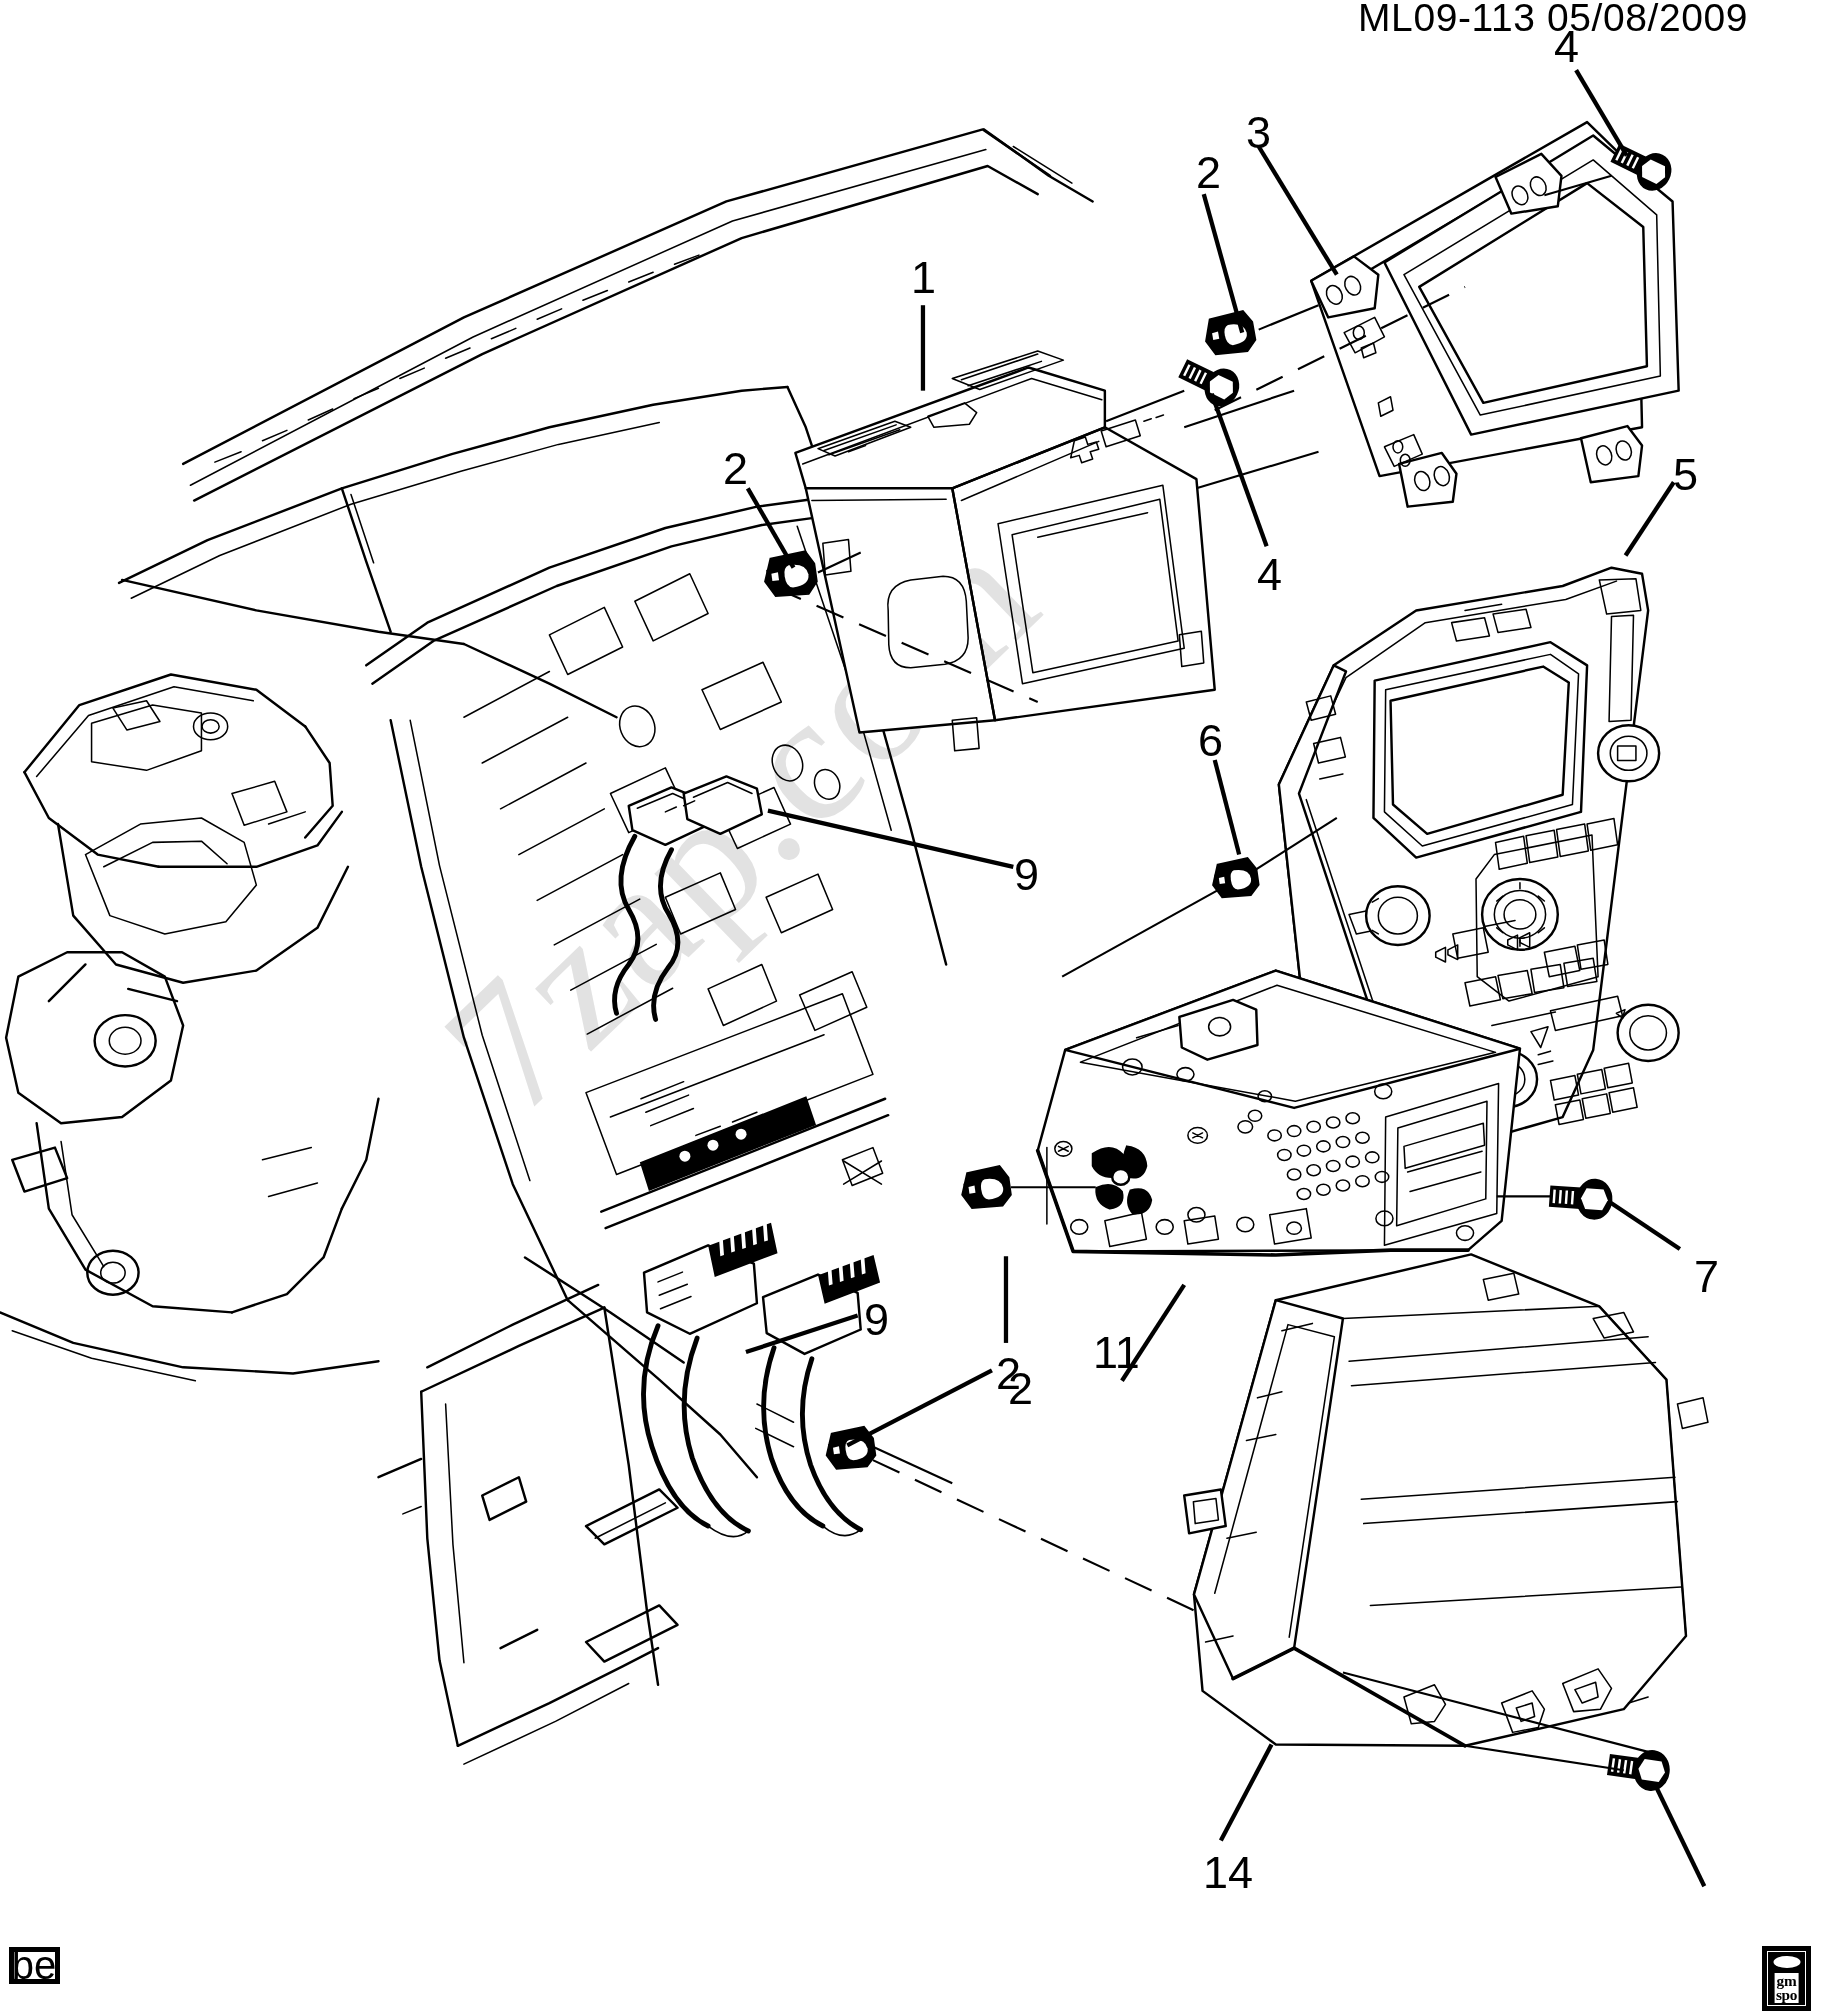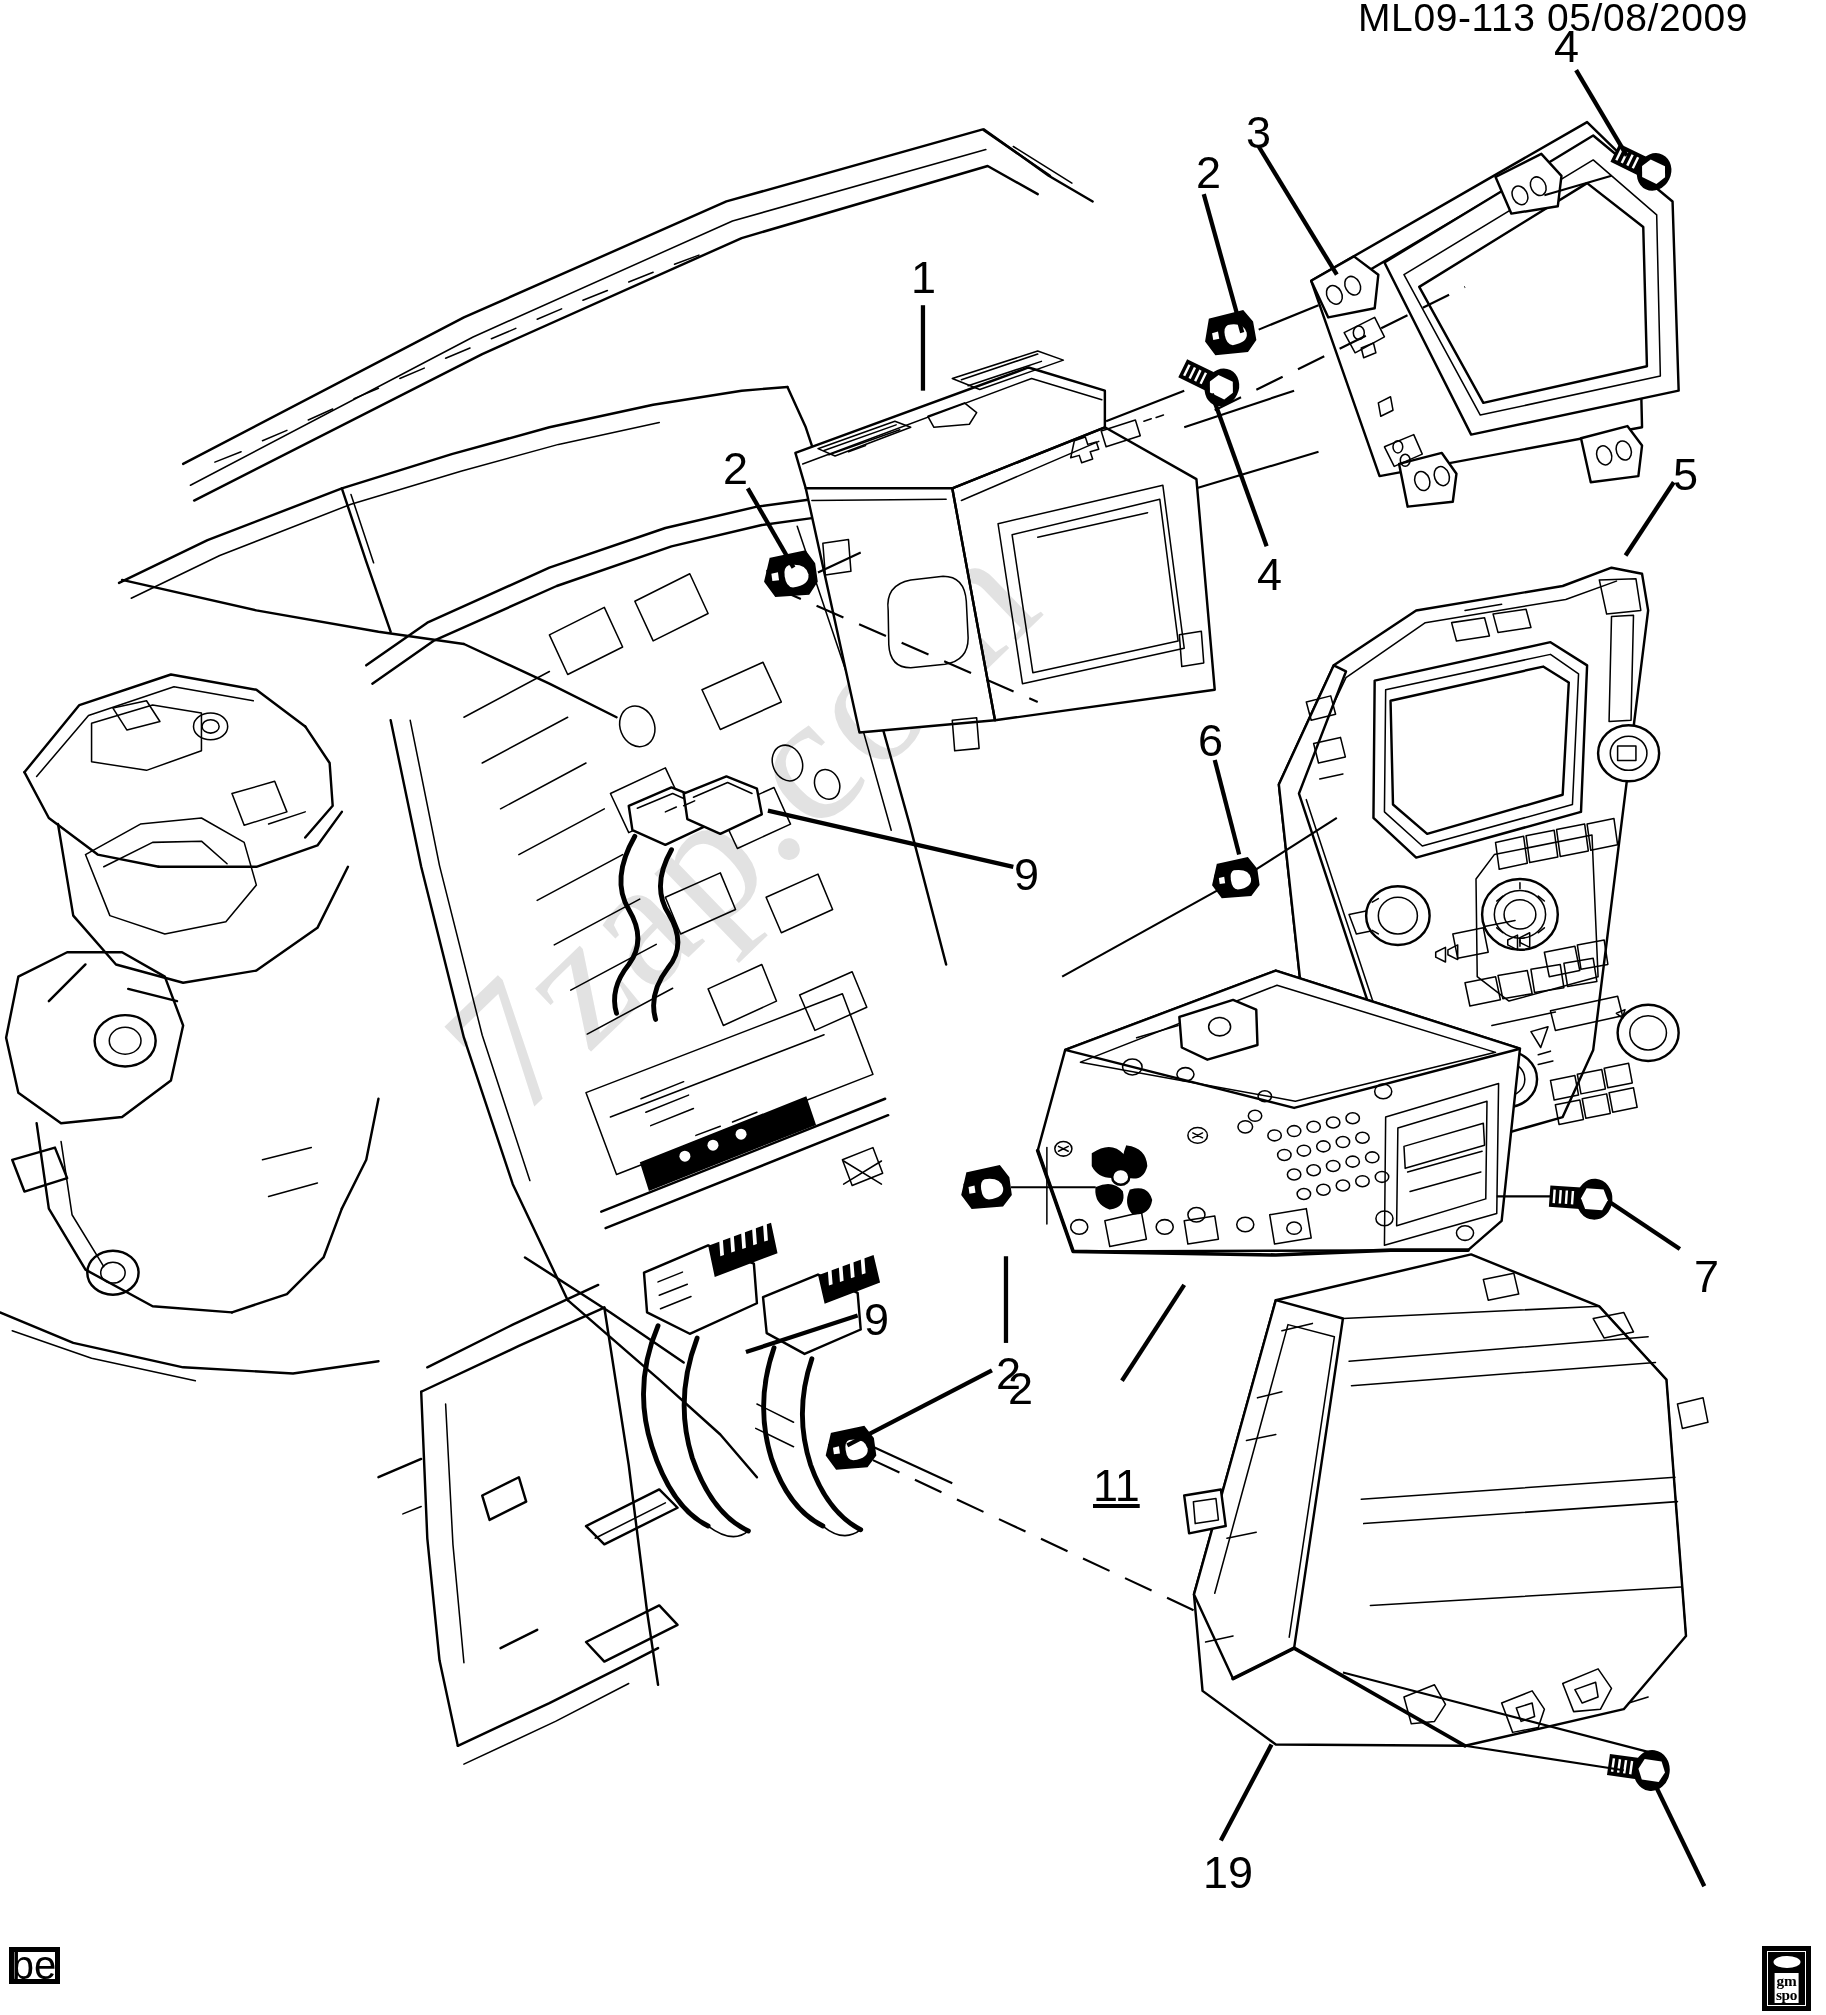--- a/index.html
+++ b/index.html
@@ -681,22 +681,22 @@
   <div class="callout" style="left:1554px;top:24.4px;">4</div>
   <div class="callout" style="left:723px;top:446px;">2</div>
   <div class="callout" style="left:1257px;top:552px;">4</div>
   <div class="callout" style="left:1673px;top:452px;">5</div>
   <div class="callout" style="left:1198px;top:718px;">6</div>
   <div class="callout" style="left:1014px;top:852px;">9</div>
   <div class="callout" style="left:864px;top:1297px;">9</div>
   <div class="callout" style="left:996px;top:1351px;">2</div>
   <div class="callout" style="left: 1008px; top: 1366px;">2</div>
   <div class="callout" style="left: 1694px; top: 1254px;">7</div>
-  <div class="callout" style="left: 1093px; top: 1463px; text-decoration: underline;">11</div>
-  <div class="callout" style="left: 1203px; top: 1850px;">19</div>
+  <div class="callout" style="left: 1093px; top: 1330px;">11</div>
+  <div class="callout" style="left: 1203px; top: 1850px;">14</div>
 
   <div id="sheet-code-box">
     <span>be</span>
   </div>
 
   <div id="gm-logo">
     <div class="inner">
       <div class="ellipse"></div>
       <div class="txt">
         <div>gm</div>

